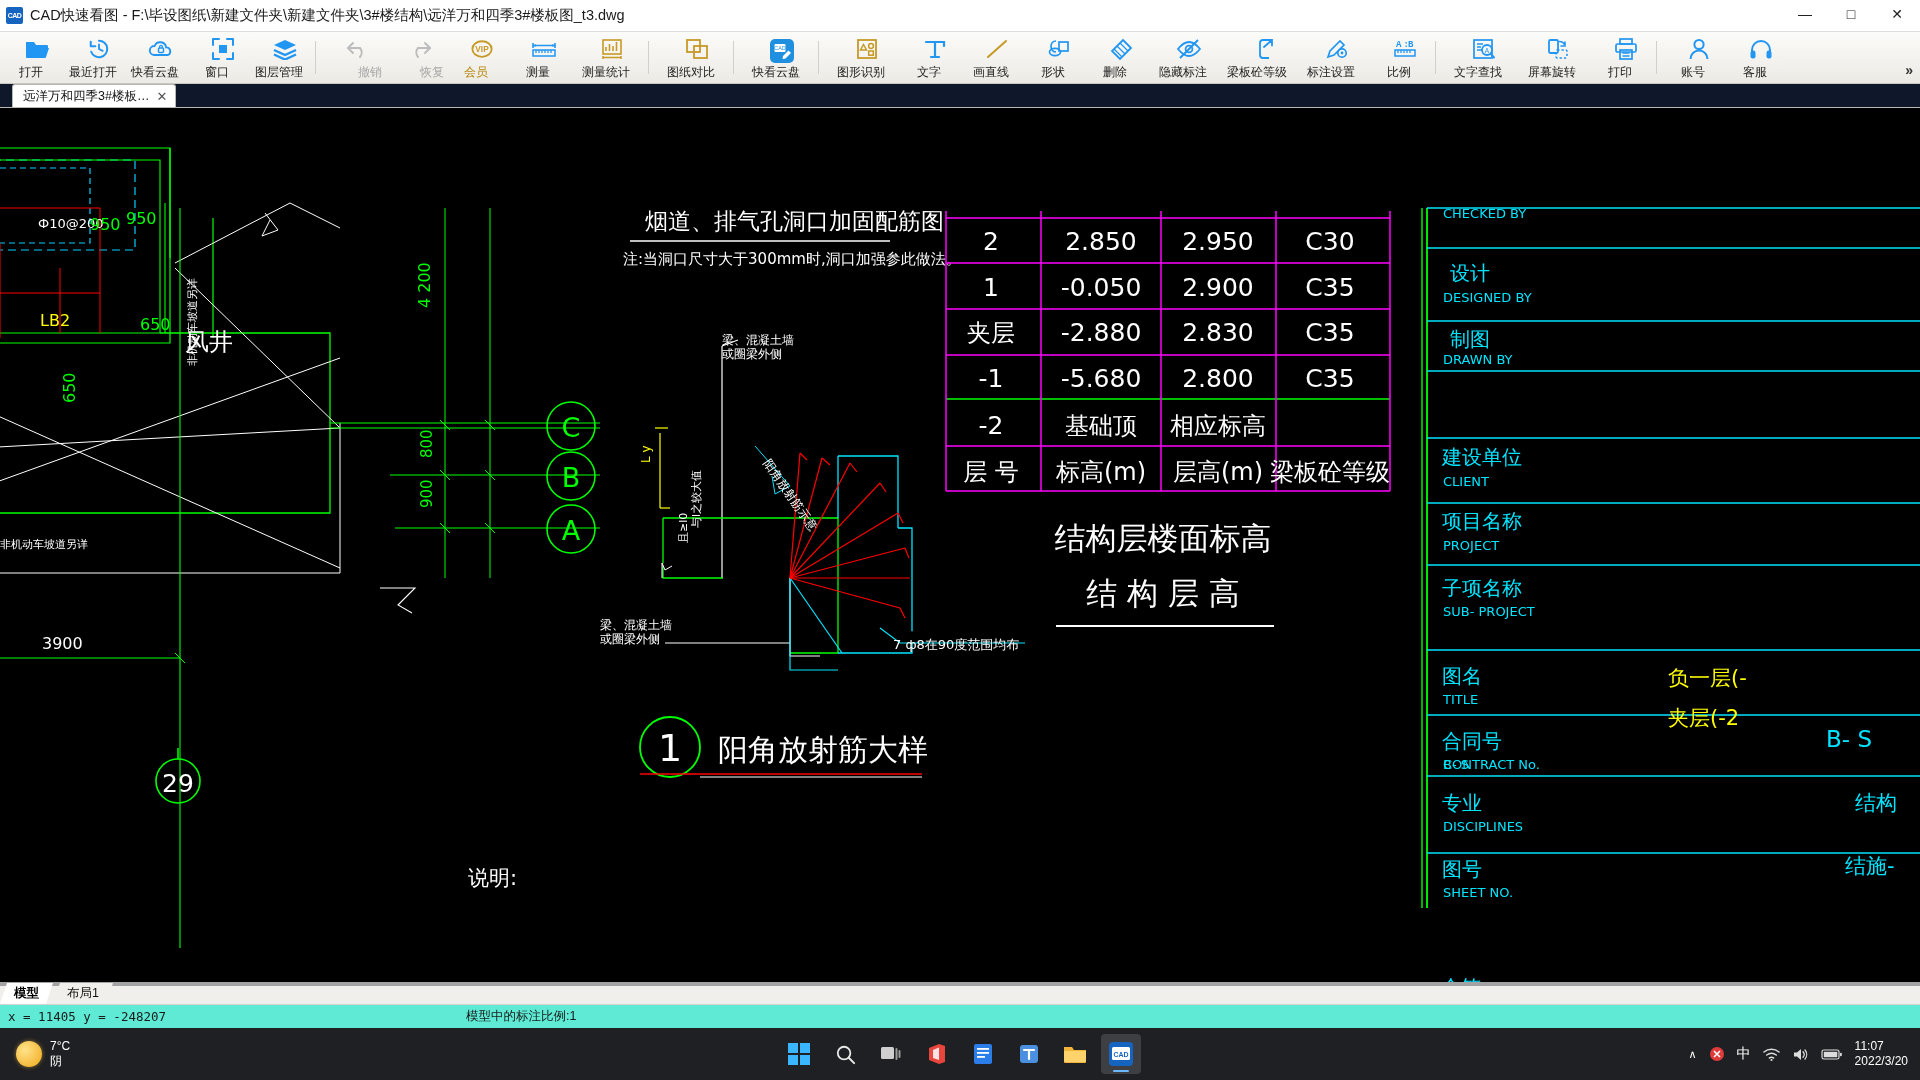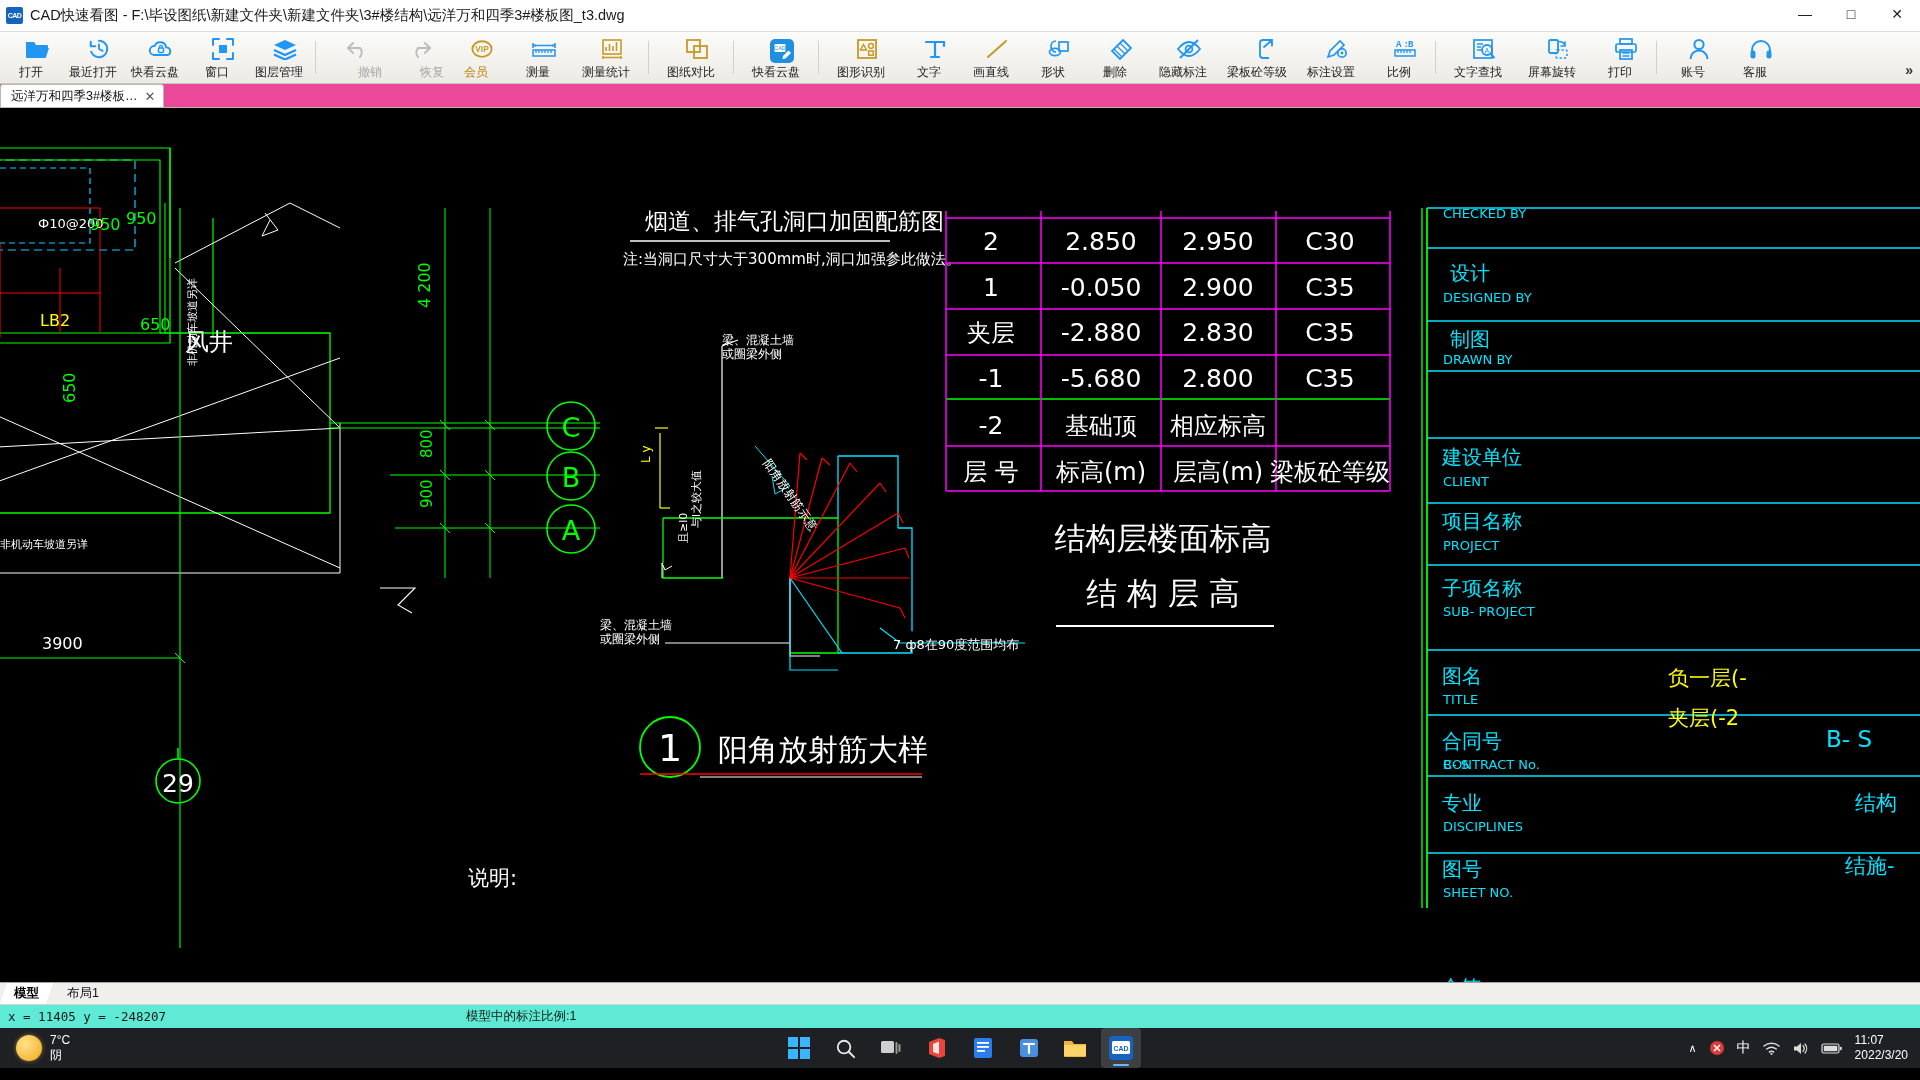--- a/index.html
+++ b/index.html
@@ -44,61 +44,61 @@
   .tool.disabled .lb { color: #a9a9a9; margin-left: 36px; }
   .tool.vip .lb { color: #b8860b; }
   .tool-sep { width: 1px; margin: 9px 5px; background: #d2d0ca; flex: none; }
   #overflow-btn {
     position: absolute; right: 2px; bottom: 3px; font-size: 14px; color: #333;
     padding: 2px 5px; cursor: default; font-weight: bold;
   }
 
   
   #tabstrip {
-    height: 24px; background: #ec4899; display: flex; align-items: flex-end;
-    border-bottom: 1px solid #b9b7b1; padding-left: 0;
+    height: 24px; background: #0f172a; display: flex; align-items: flex-end;
+    border-bottom: 1px solid #b9b7b1; padding-left: 12px;
   }
   .file-tab {
     height: 23px; display: flex; align-items: center; gap: 7px;
     padding: 0 8px 0 10px; font-size: 12.5px; color: #111;
     background: #ffffff; border: 1px solid #b9b7b1; border-bottom: none;
     border-radius: 3px 3px 0 0; max-width: 190px; cursor: default;
   }
   .file-tab .tab-x { font-size: 13px; color: #555; }
 
   
   #canvas { position: relative; height: 874px; background: #000; overflow: hidden; }
   #canvas svg { position: absolute; left: 0; top: 0; }
   .cadtext { font-family: "DejaVu Sans", sans-serif; }
 
   
   #modelbar {
     height: 22px; background: #f0efeb; display: flex; align-items: flex-end;
-    border-top: 1px solid #a3a3a3;
+    border-top: 4px solid #a3a3a3;
   }
   .mtab {
     height: 21px; display: flex; align-items: center; padding: 0 14px;
     font-size: 12.5px; cursor: default;
     clip-path: polygon(7px 0, 100% 0, calc(100% - 7px) 100%, 0 100%);
   }
   .mtab.active { background: #ffffff; color: #000; font-weight: bold; }
   .mtab.inactive { background: #f0efeb; color: #111; }
 
   
   #statusbar {
     height: 24px; background: #5eead4; display: flex; align-items: center;
     font-size: 12.5px; color: #1a1a1a; border-top: 1px solid #d6d4ce;
     font-family: "DejaVu Sans Mono", monospace;
   }
   #coord-readout { padding-left: 8px; }
   #scale-readout { padding-left: 300px; font-family: "Liberation Sans", sans-serif; }
 
   
   #taskbar {
-    height: 40px; background: #1f2023; display: flex; align-items: center;
+    height: 52px; background: #1f2023; display: flex; align-items: center;
     position: relative; color: #fff;
   }
   #weather { display: flex; align-items: center; gap: 8px; padding-left: 16px; }
   #weather .sun {
     width: 26px; height: 26px; border-radius: 50%;
     background: radial-gradient(circle at 35% 35%, #ffe38a, #f0a818);
     box-shadow: 0 0 4px rgba(255,200,80,.5);
   }
   #weather .wtxt { font-size: 12px; line-height: 15px; }
   #tb-center { position: absolute; left: 50%; transform: translateX(-50%); display: flex; gap: 6px; align-items: center; }

